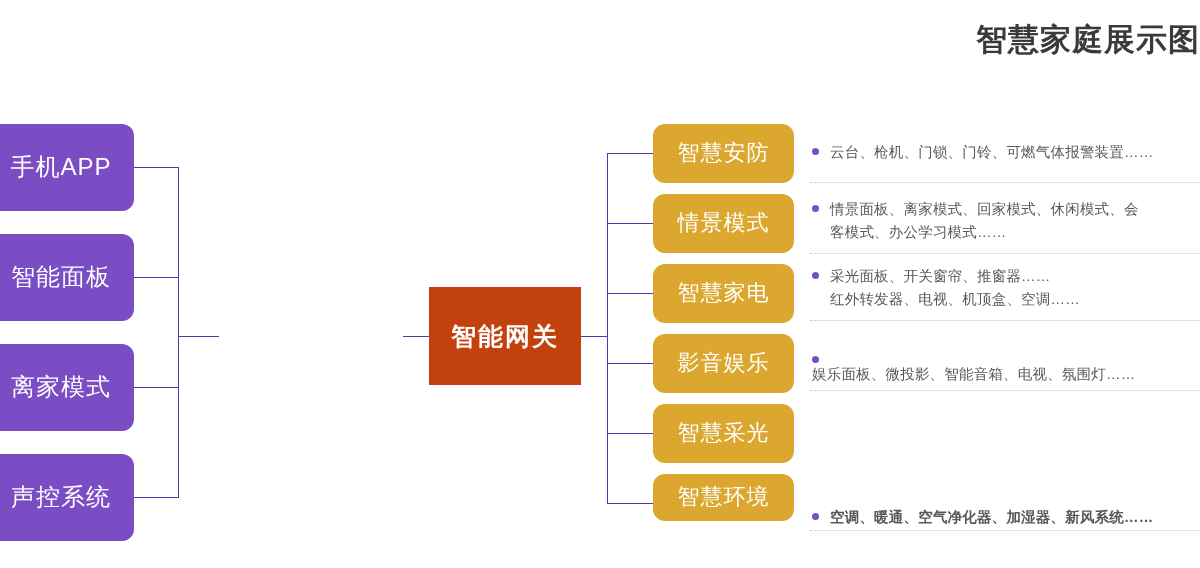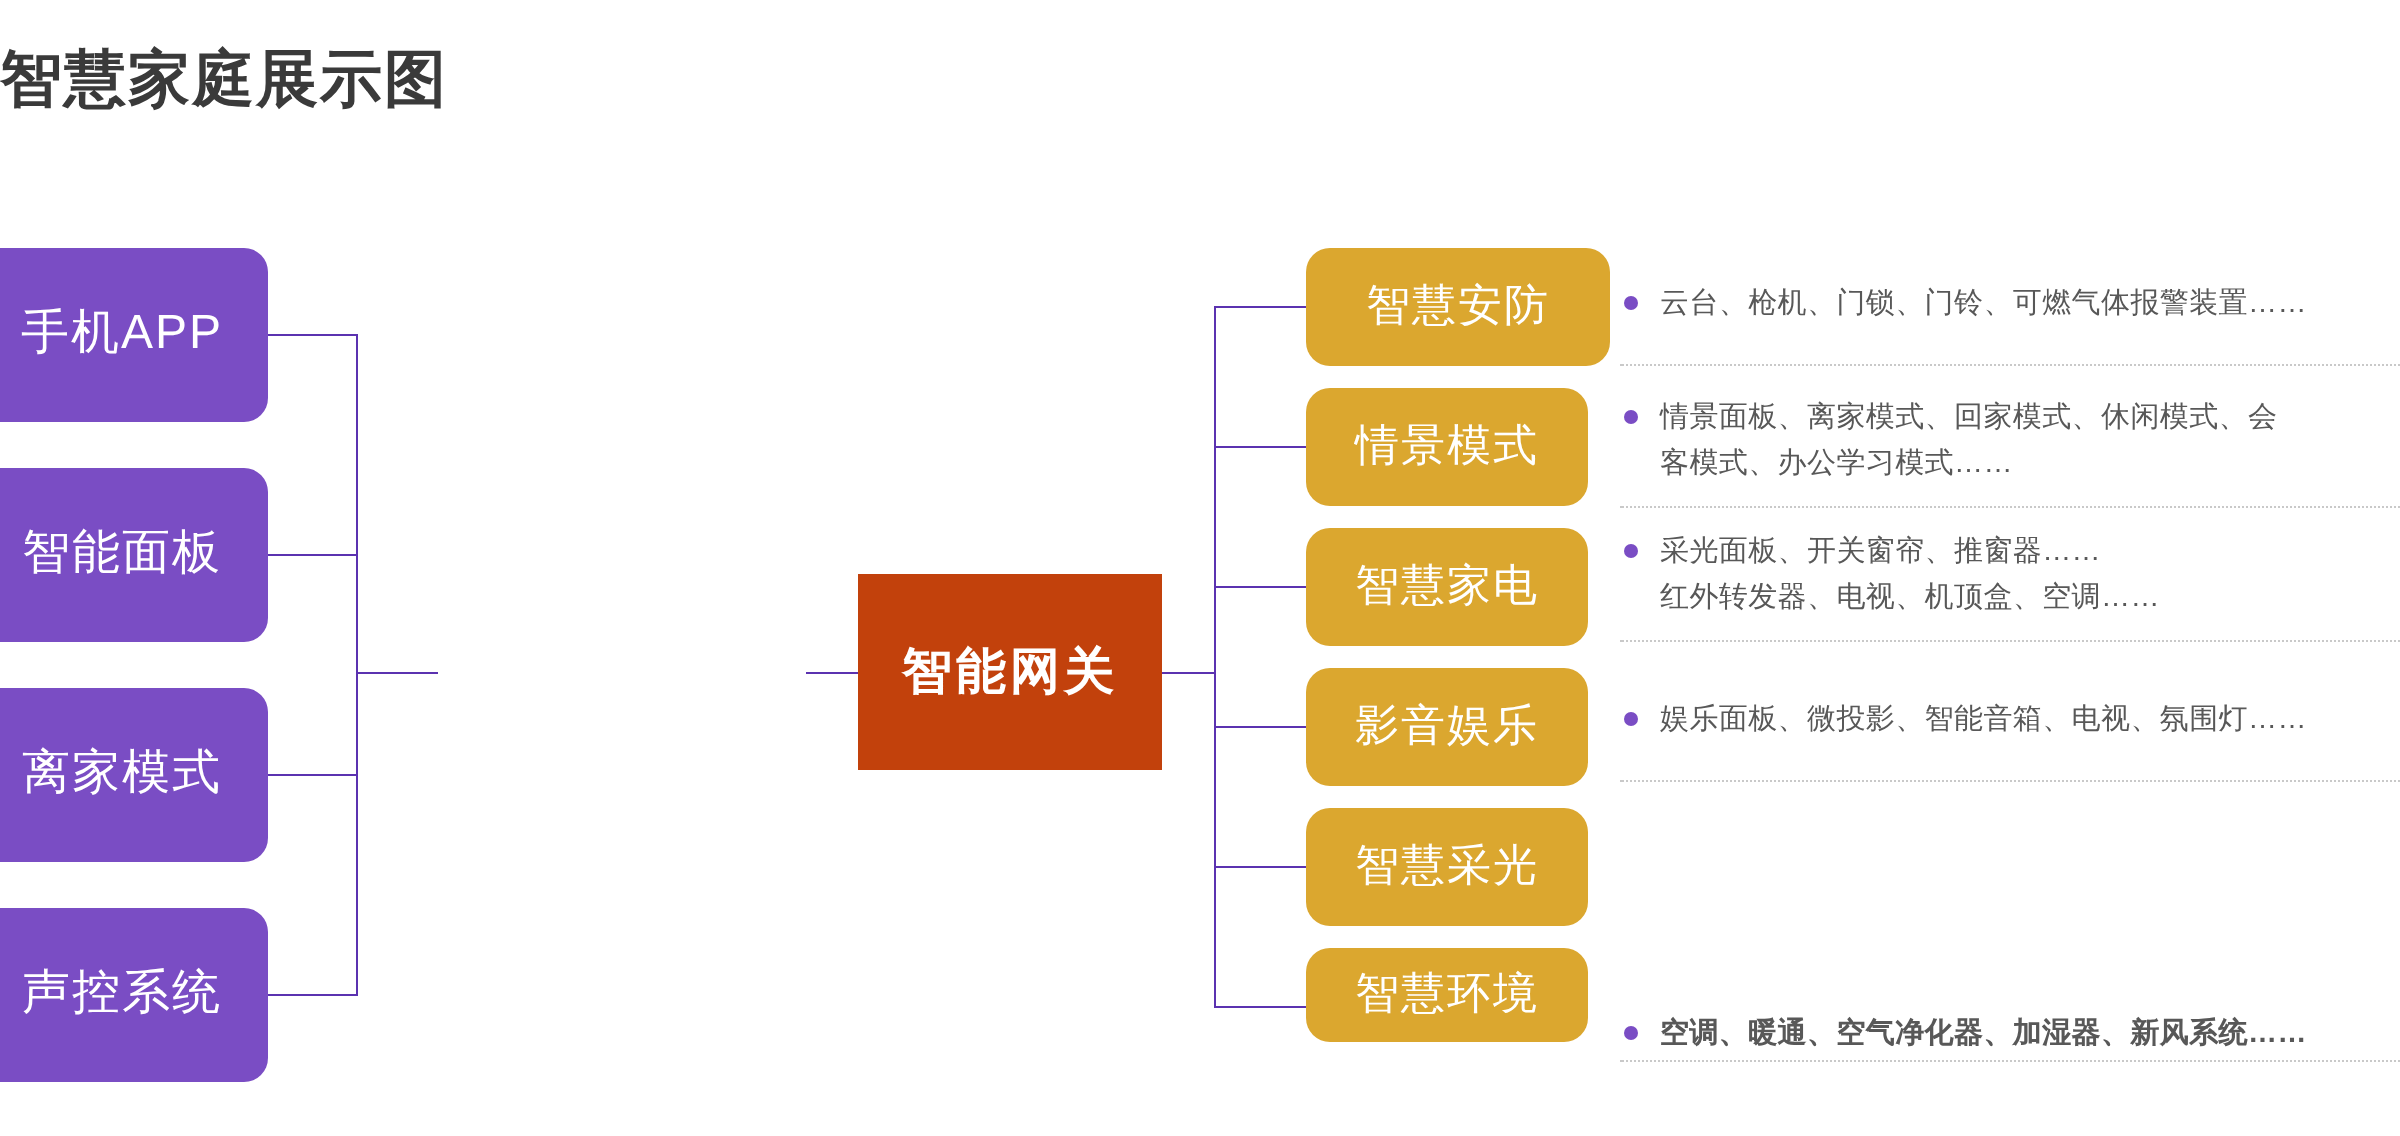--- a/index.html
+++ b/index.html
@@ -19,21 +19,21 @@
     background: #ffffff;
     overflow: hidden;
   }
 
   
   .page-title {
     position: absolute;
     left: 0;
     top: 18px;
     width: 1200px;
-    text-align: left;
+    text-align: right;
     font-size: 31px;
     font-weight: bold;
     color: #3a3a3a;
     letter-spacing: 1px;
     line-height: 44px;
   }
 
   
   .node {
     position: absolute;
@@ -158,21 +158,21 @@
   <div class="line line-h" style="left:581px; top:336px; width:27px;"></div>
   <div class="line line-v" style="left:607px; top:153px; height:351px;"></div>
 
   <div class="line line-h" style="left:607px; top:153px; width:46px;"></div>
   <div class="line line-h" style="left:607px; top:223px; width:46px;"></div>
   <div class="line line-h" style="left:607px; top:293px; width:46px;"></div>
   <div class="line line-h" style="left:607px; top:363px; width:46px;"></div>
   <div class="line line-h" style="left:607px; top:433px; width:46px;"></div>
   <div class="line line-h" style="left:607px; top:503px; width:46px;"></div>
 
-  <div class="node node-category" style="left:653px; top:124px; width:152px; height:59px;justify-content:center;">
+  <div class="node node-category" style="left:653px; top:124px; width:141px; height:59px;justify-content:center;">
     <span>智慧安防</span>
   </div>
 
   <div class="node node-category" style="left:653px; top:194px; width:141px; height:59px;">
     <span>情景模式</span>
   </div>
 
   <div class="node node-category" style="left:653px; top:264px; width:141px; height:59px;">
     <span>智慧家电</span>
   </div>
@@ -202,21 +202,21 @@
   </div>
   <div class="detail-sep" style="top:253px;"></div>
 
   <div class="detail-row" style="top:265px;">
     <span class="detail-bullet"></span>
     <span class="detail-text">采光面板、开关窗帘、推窗器……
 红外转发器、电视、机顶盒、空调……</span>
   </div>
   <div class="detail-sep" style="top:320px;"></div>
 
-  <div class="detail-row" style="top:349px;">
+  <div class="detail-row" style="top:349px;flex-direction:column;">
     <span class="detail-bullet"></span>
     <span class="detail-text">娱乐面板、微投影、智能音箱、电视、氛围灯……</span>
   </div>
   <div class="detail-sep" style="top:390px;"></div>
 
   <div class="detail-row" style="top:420px;">
     <span class="detail-bullet hidden"></span>
     <span class="detail-text"></span>
   </div>
 

